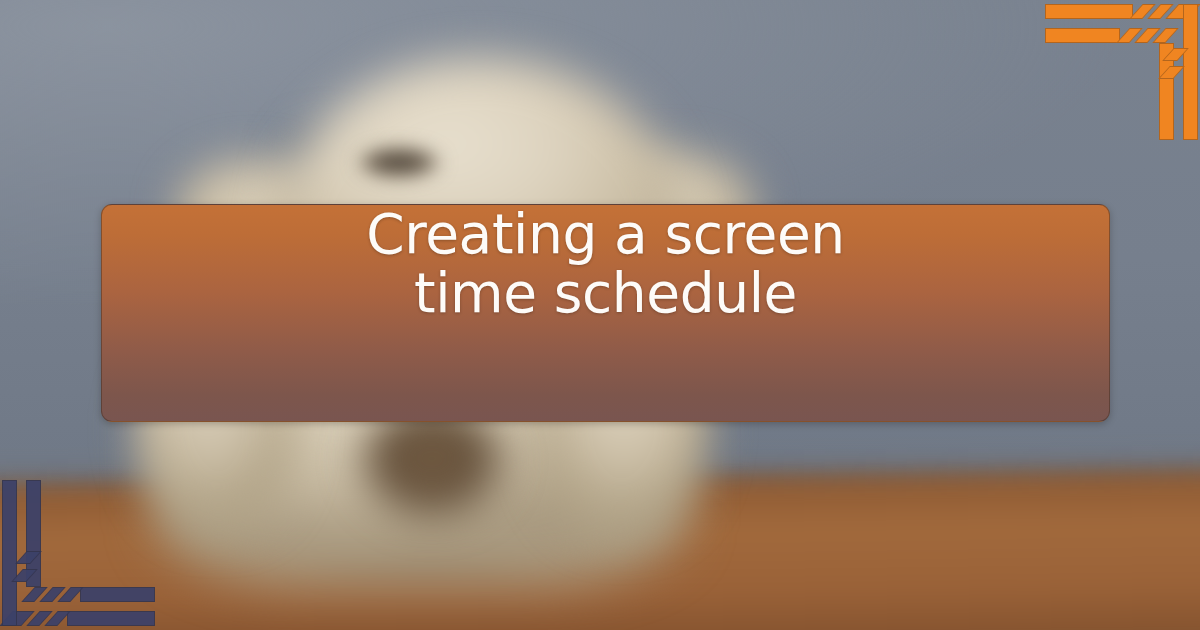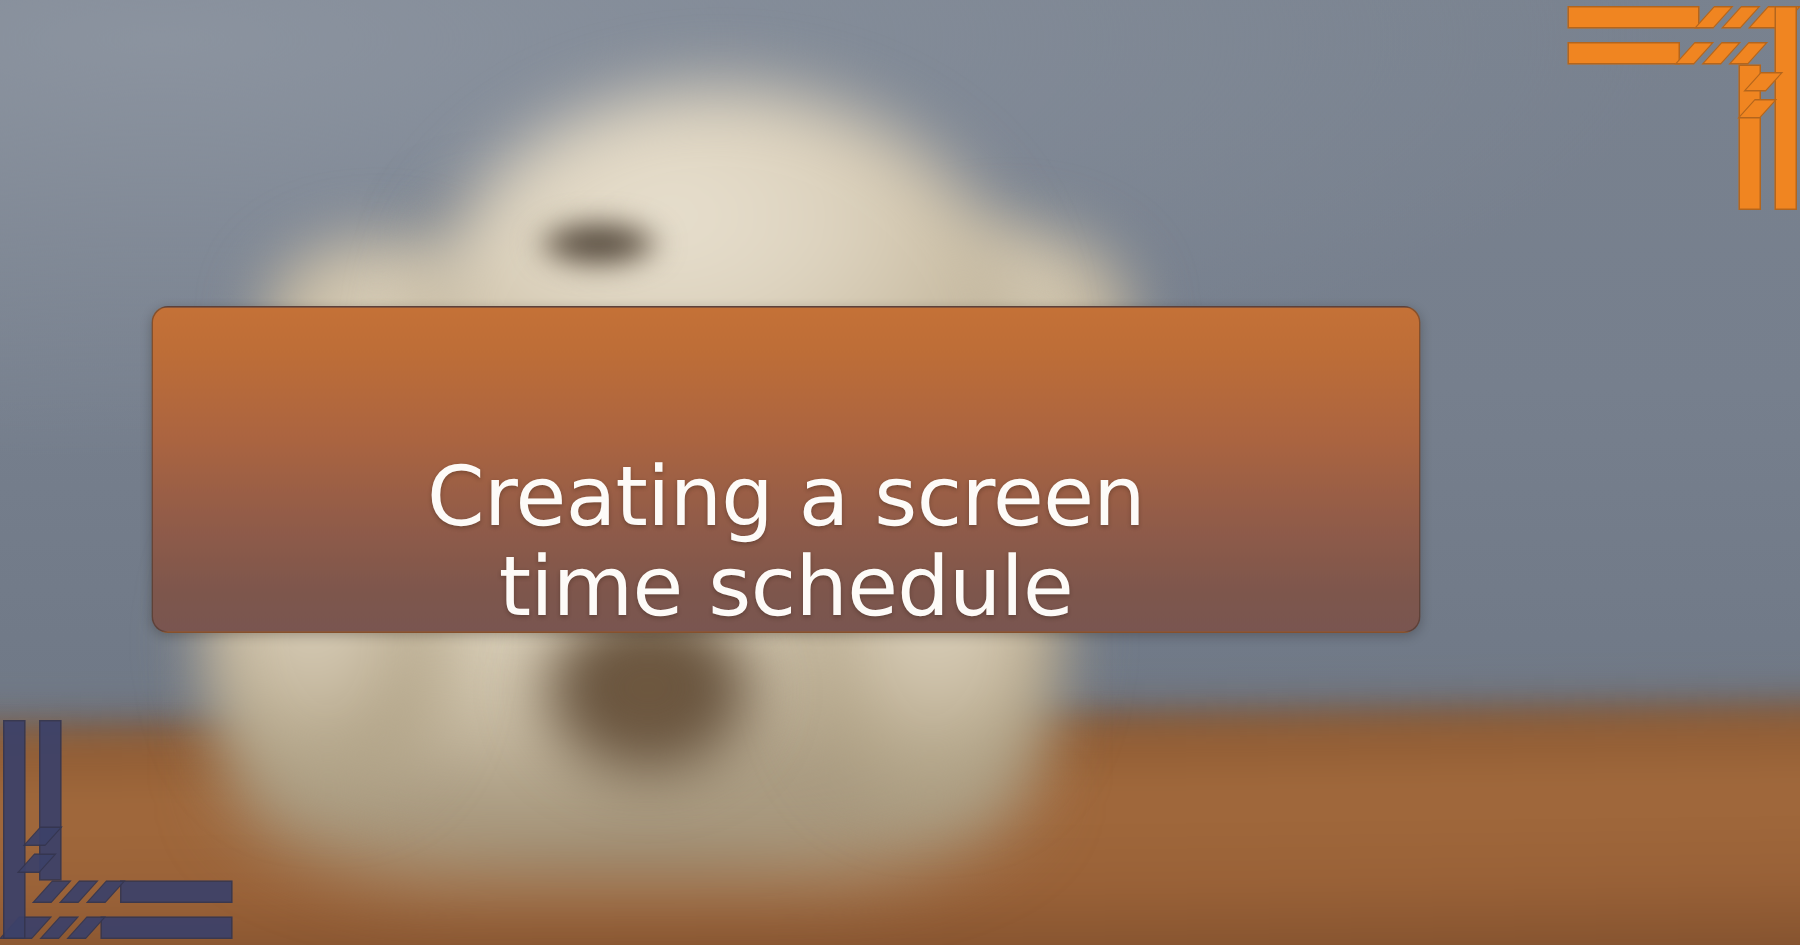--- a/index.html
+++ b/index.html
@@ -129,34 +129,34 @@
     width: 14%; height: 18%;
     border-radius: 50%;
     background: radial-gradient(50% 50% at 50% 50%, rgba(78,90,106,.55) 0%, rgba(78,90,106,0) 72%);
     filter: blur(18px);
   }
 
   
   .banner {
     position: absolute;
     left: 101px; top: 204px;
-    width: 846px; height: 218px;
+    width: 1009px; height: 218px;
     border-radius: 11px;
     border: 1px solid rgba(60,42,30,.45);
     box-sizing: border-box;
     background: linear-gradient(180deg,
         #c47137 0%,
         #bd6d37 14%,
         #ab6440 40%,
         #8f5b49 68%,
         #7d564c 88%,
         #795550 100%);
     box-shadow: 0 2px 7px rgba(20,14,10,.25);
     display: flex;
-    align-items: flex-end;
+    align-items: flex-start;
     justify-content: center;
   }
   .banner-title {
     margin: 0;
     width: 100%;
     text-align: center;
     color: #fdfbf8;
     font-family: "DejaVu Sans", sans-serif;
     font-size: 55px;
     font-weight: 400;

